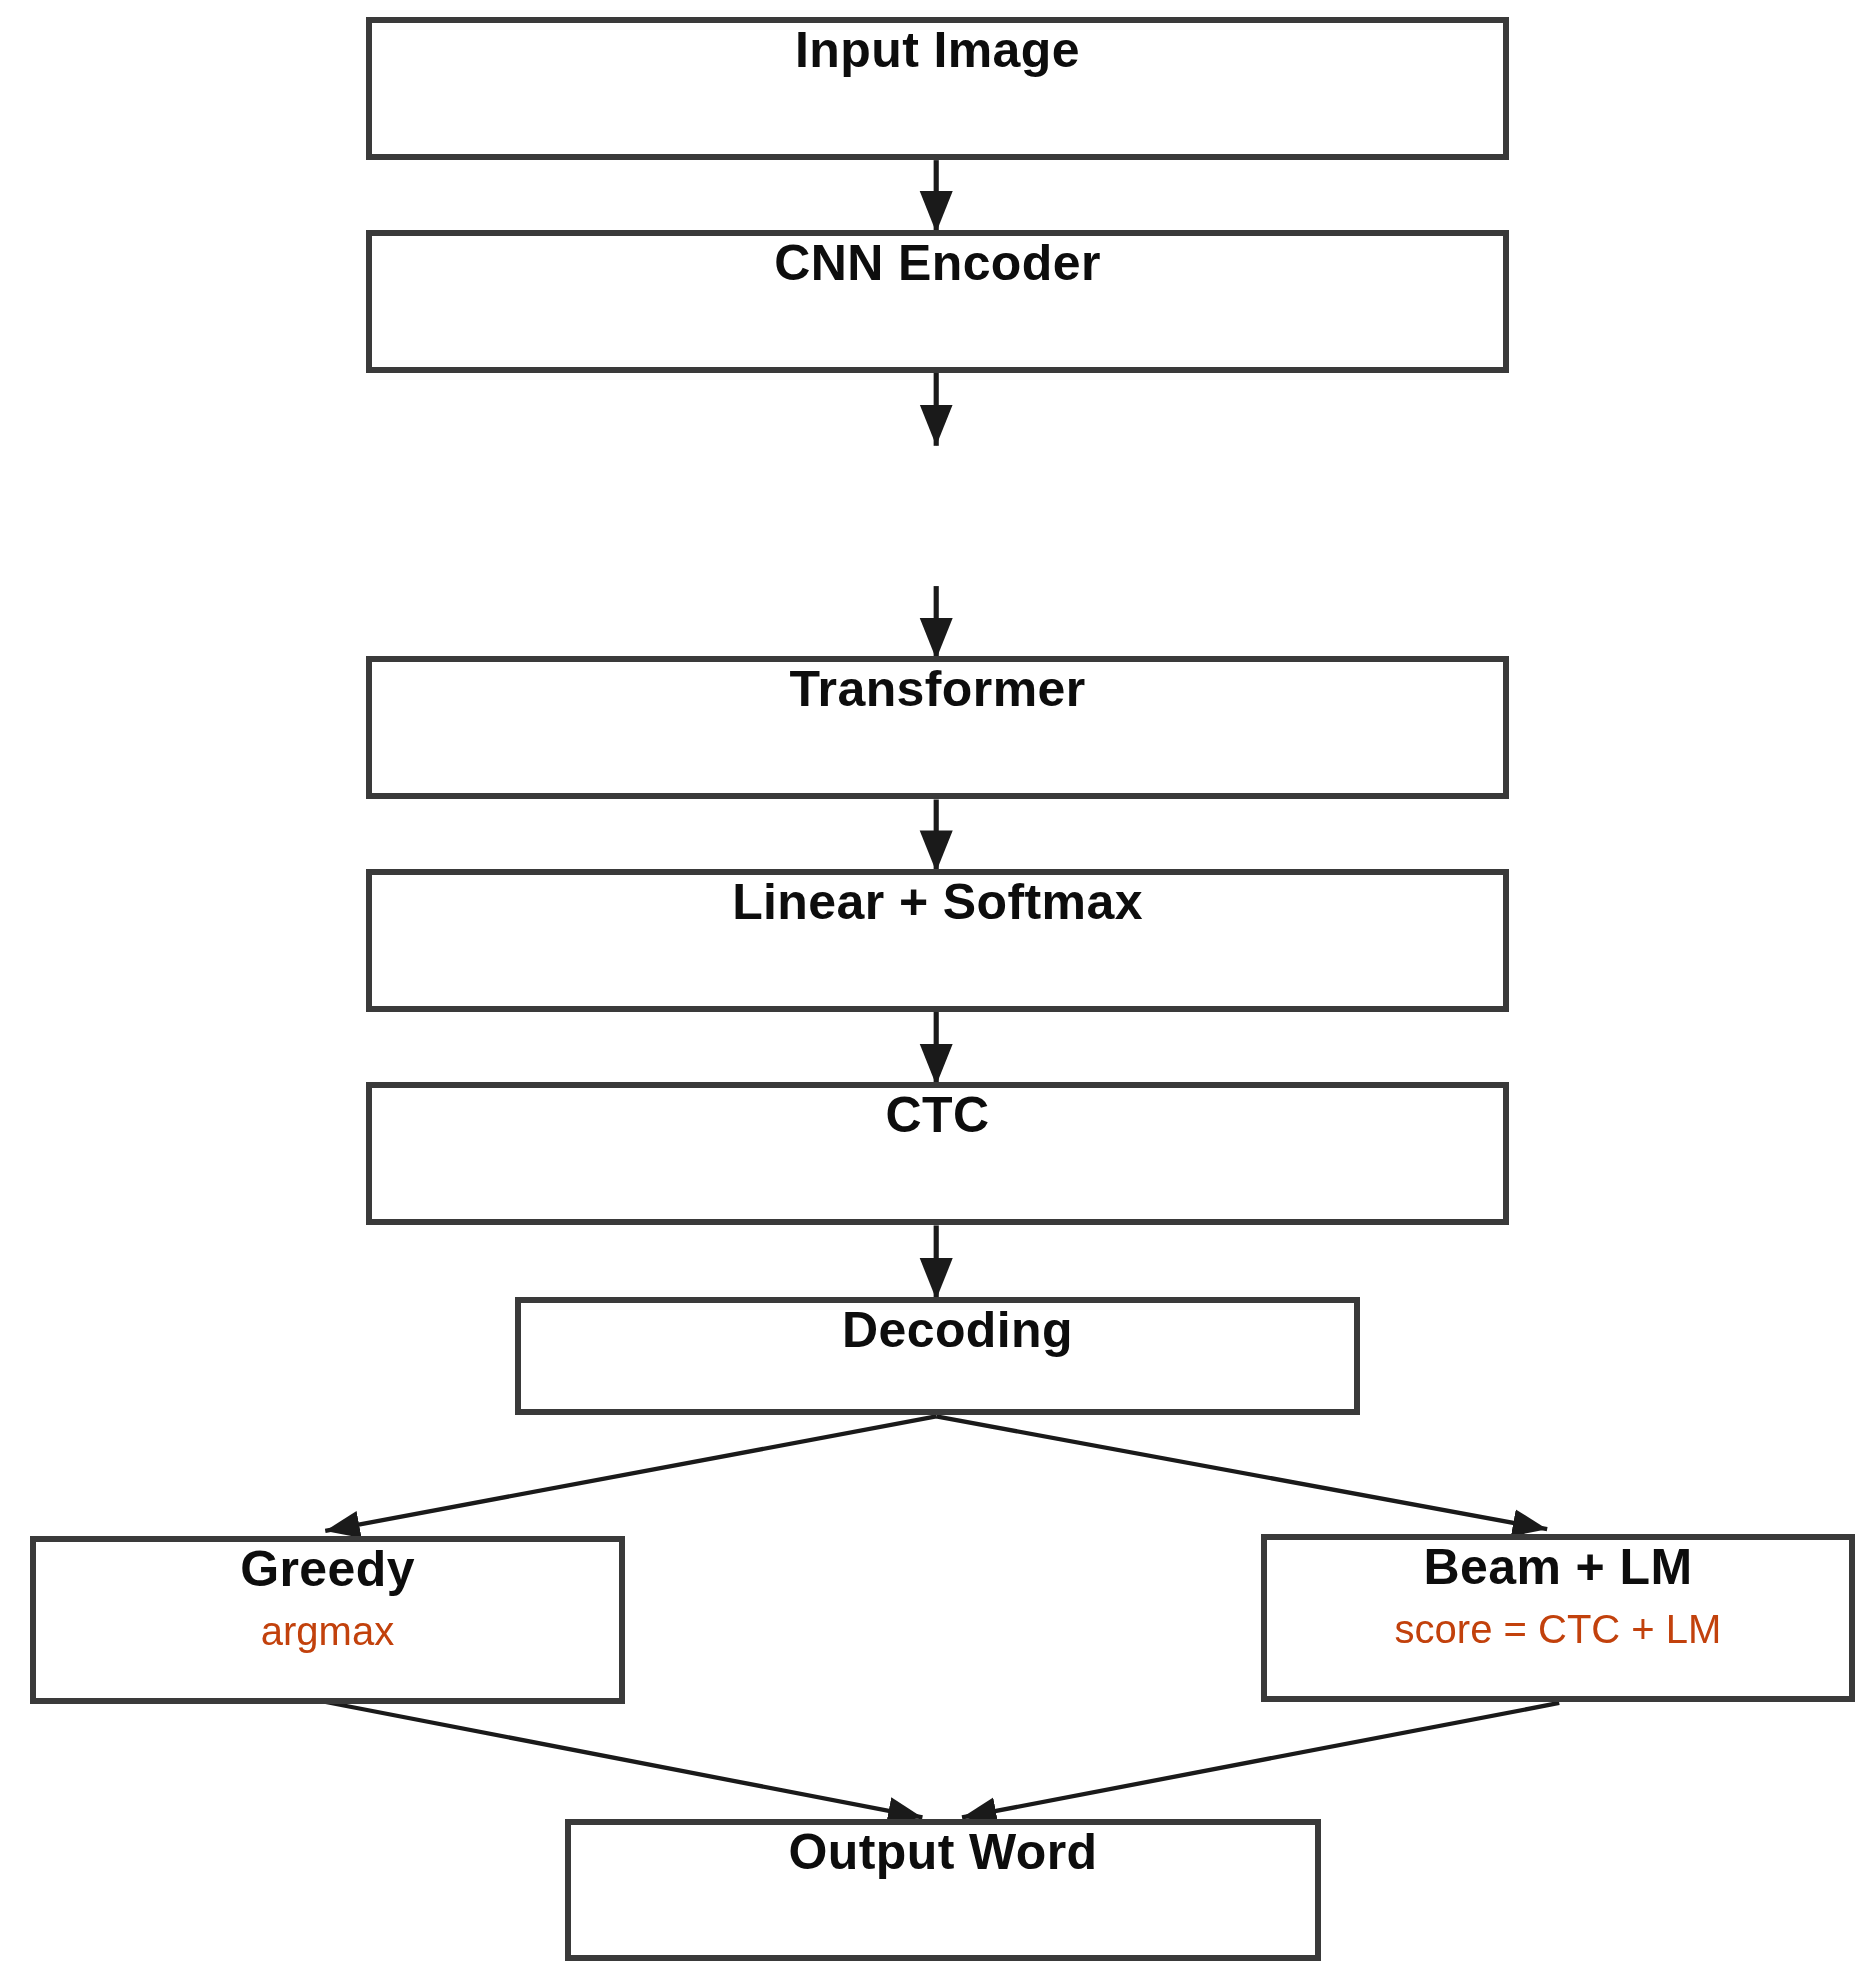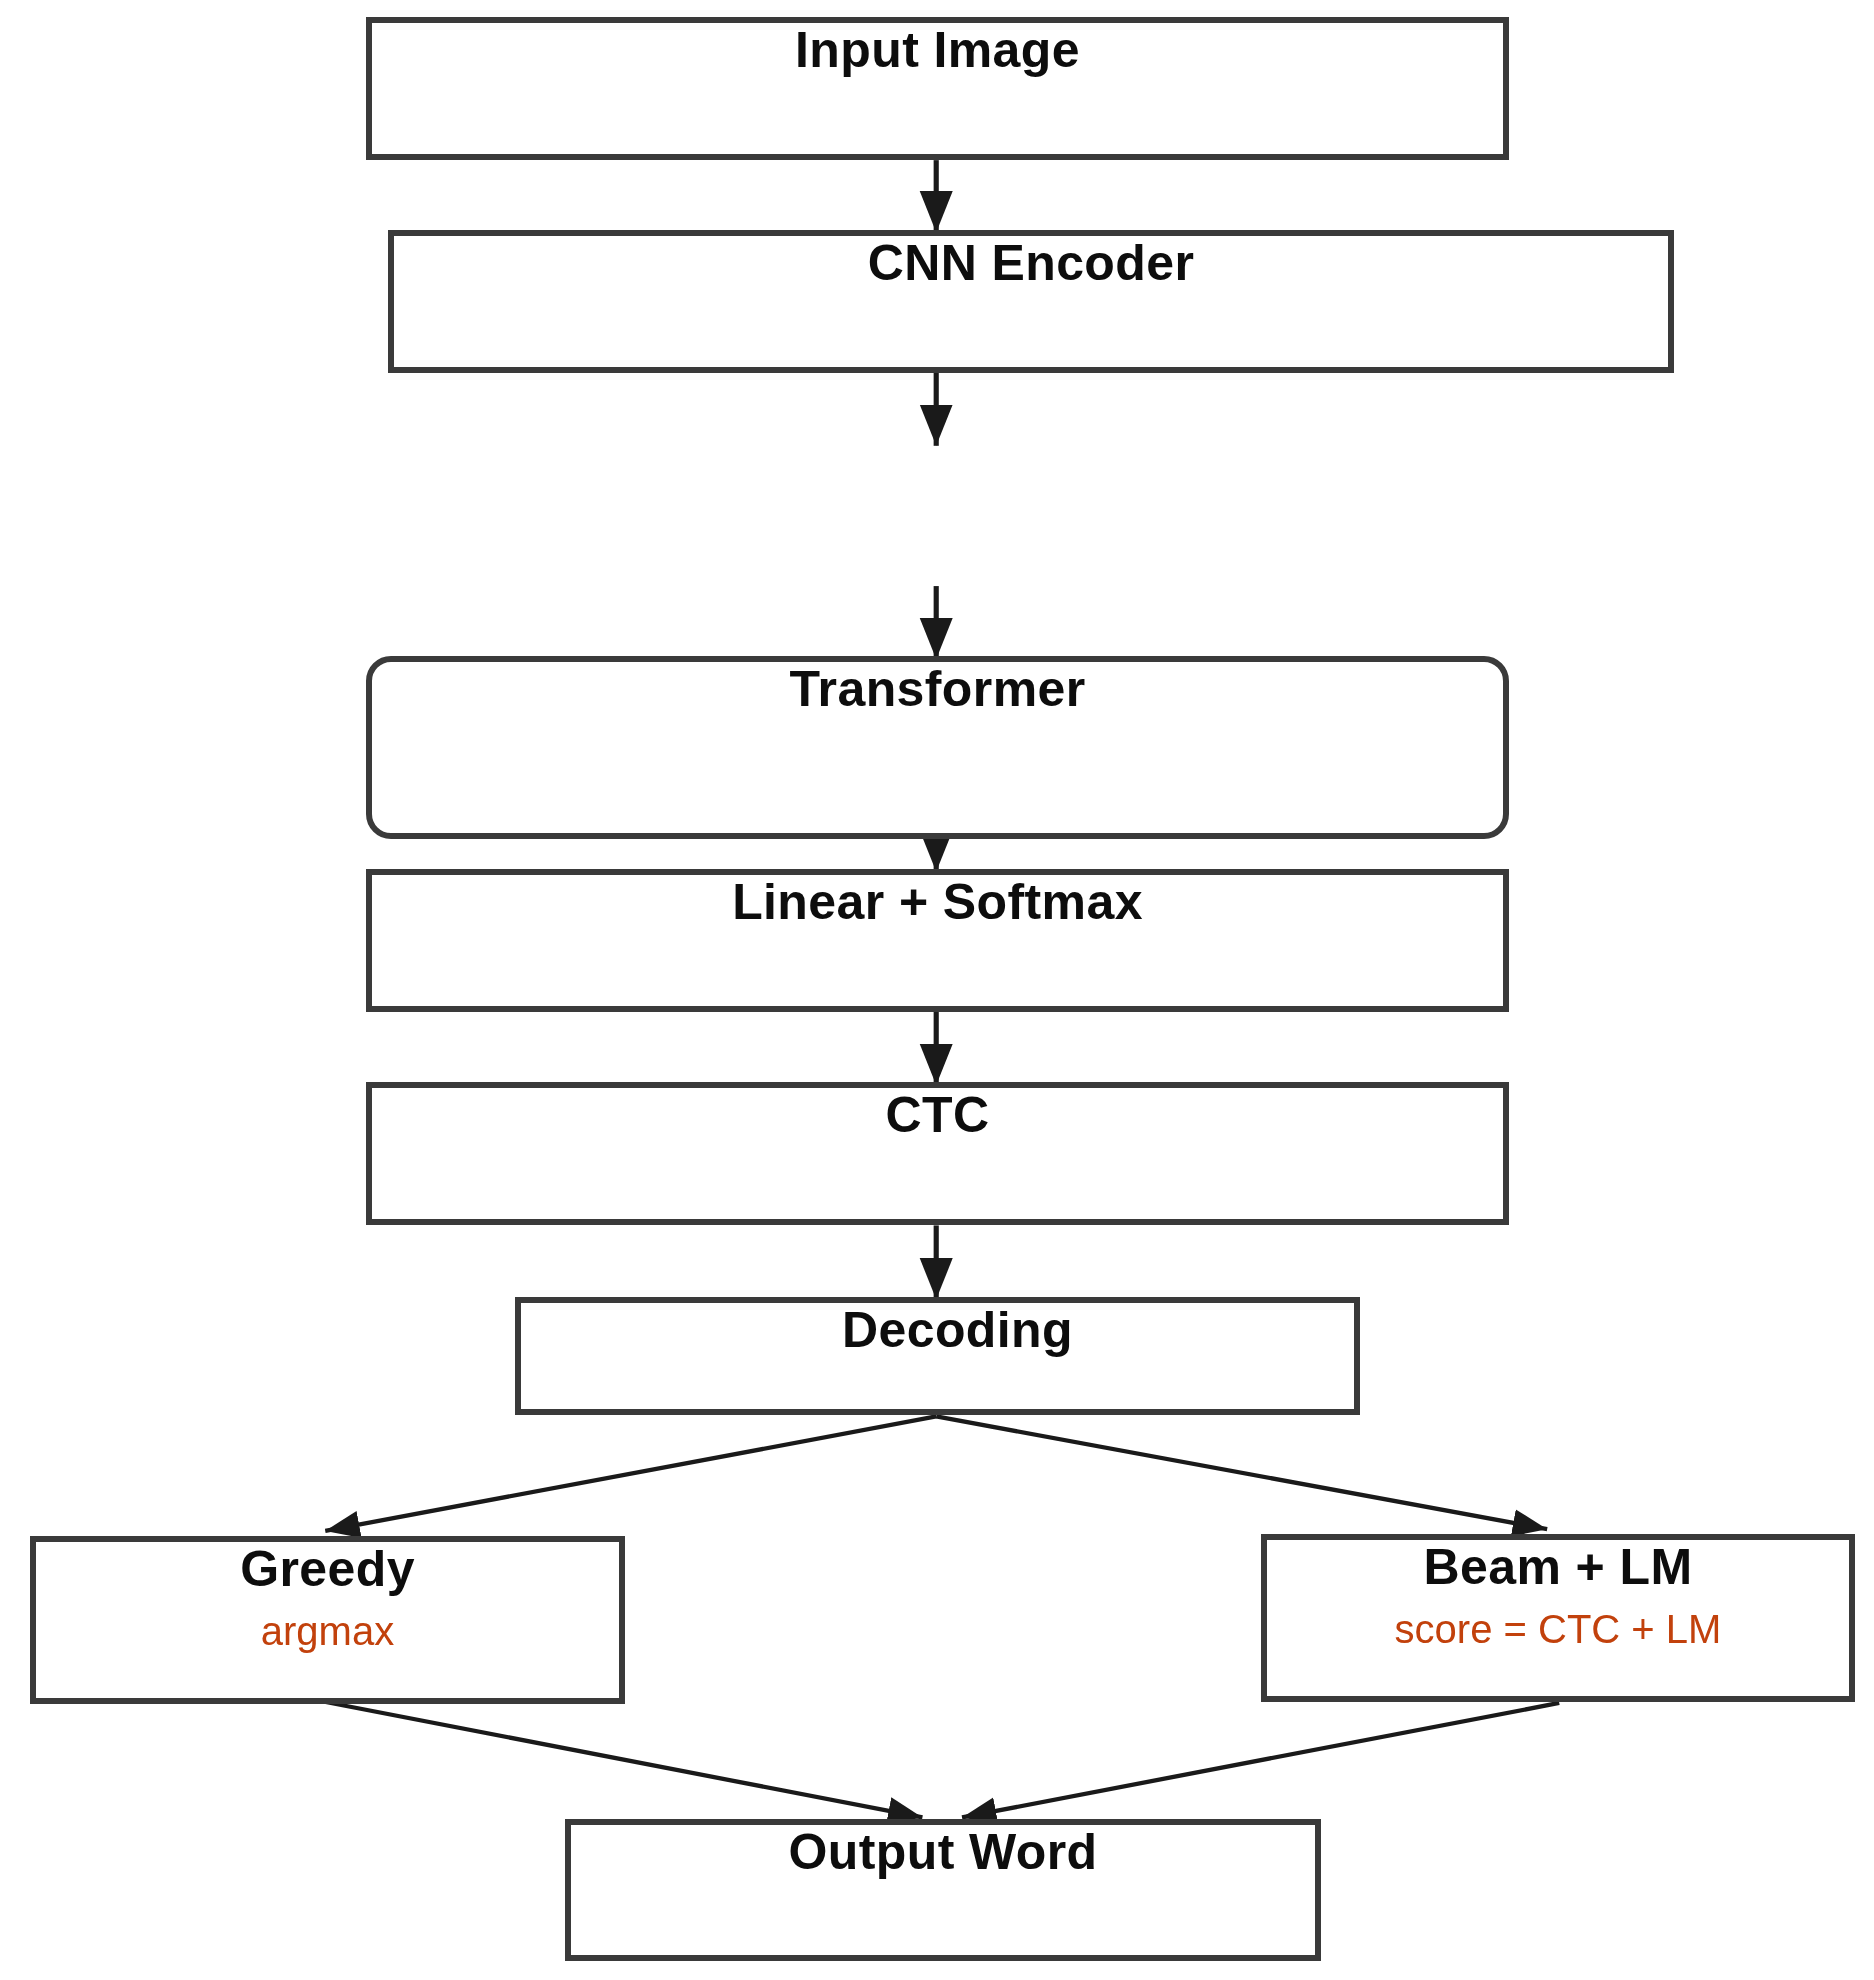--- a/index.html
+++ b/index.html
@@ -41,23 +41,23 @@
   }
   .sublabel {
     font-weight: 400;
     font-size: 40px;
     line-height: 1.1;
     color: #c2410c;
     margin-top: 12px;
   }
   
   #box-input-image    { left: 366px;  top: 17px;   width: 1143px; height: 143px; }
-  #box-cnn-encoder    { left: 388px;  top: 230px;  width: 1286px; height: 143px; }
+  #box-cnn-encoder    { left: 366px;  top: 230px;  width: 1143px; height: 143px; }
   #box-sequence       { left: 366px;  top: 443px;  width: 1143px; height: 143px; }
-  #box-transformer    { left: 366px;  top: 656px;  width: 1143px; height: 183px; border-radius: 25px; }
+  #box-transformer    { left: 366px;  top: 656px;  width: 1143px; height: 143px; }
   #box-linear-softmax { left: 366px;  top: 869px; width: 1143px; height: 143px; }
   #box-ctc            { left: 366px;  top: 1082px; width: 1143px; height: 143px; }
   #box-decoding       { left: 515px;  top: 1297px; width: 845px;  height: 118px; padding-left: 40px; }
   #box-greedy         { left: 30px;   top: 1536px; width: 595px;  height: 168px; }
   #box-beam-lm        { left: 1261px; top: 1534px; width: 594px;  height: 168px; }
   #box-output-word    { left: 565px;  top: 1819px; width: 756px;  height: 142px; }
 </style>
 </head>
 <body>
 

